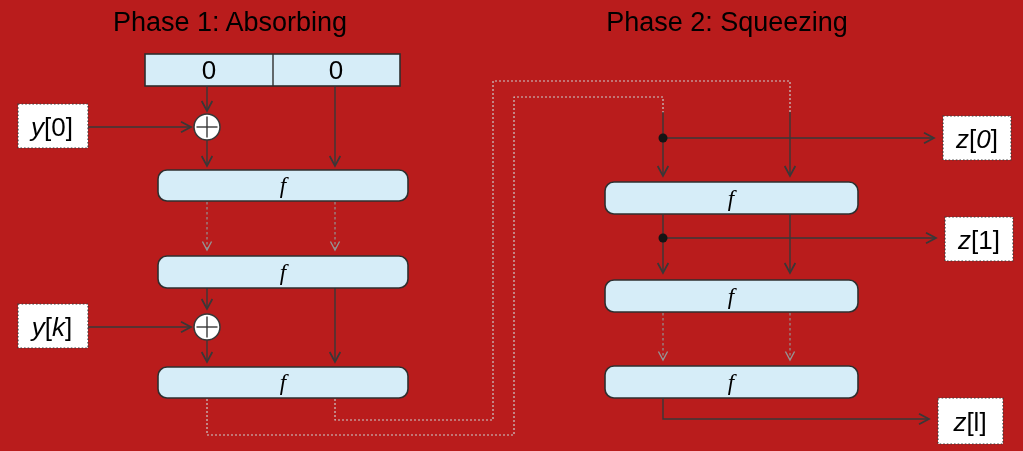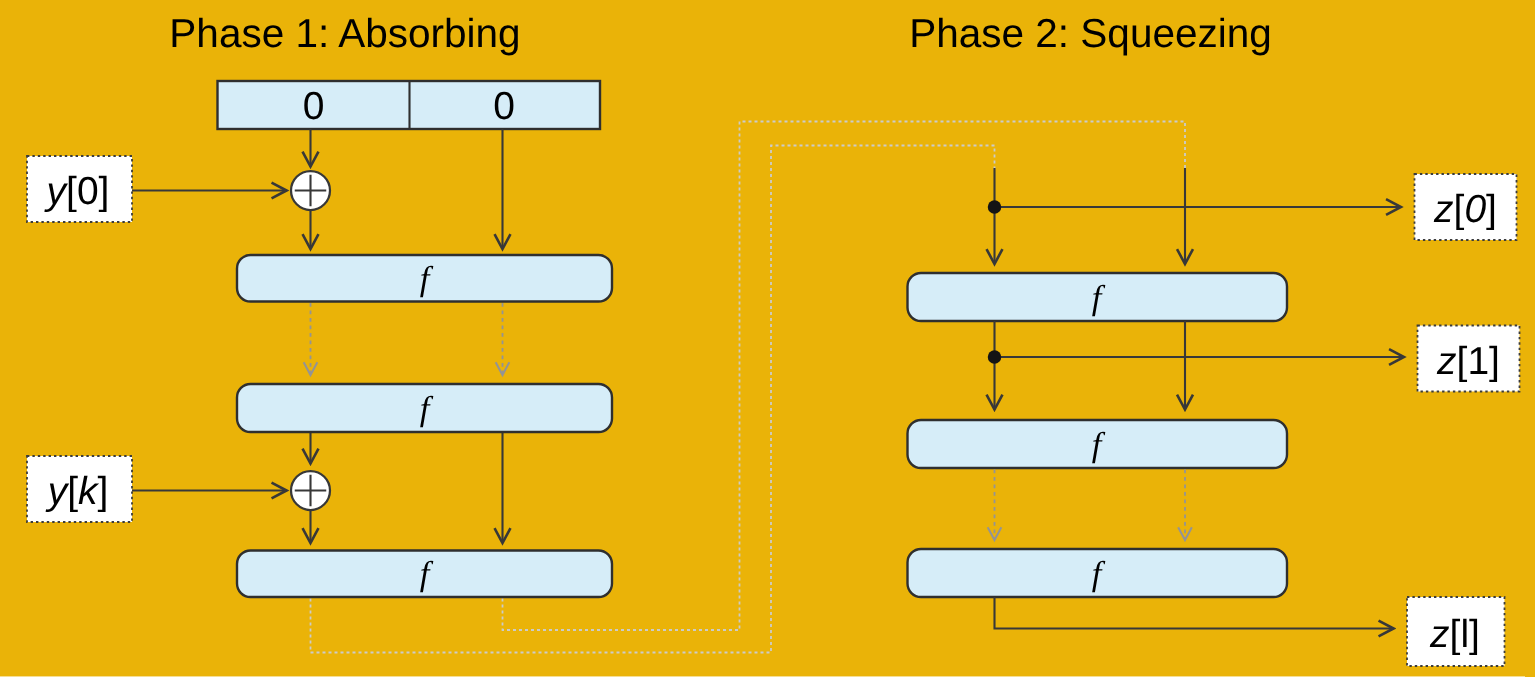--- a/index.html
+++ b/index.html
@@ -3,21 +3,21 @@
 <meta charset="utf-8">
 <style>
   :root{
     --box-fill:#d6edf8;
     --box-stroke:#2f2f2f;
     --line:#383838;
     --dashed:#949494;
     --dotted:#cbcbcb;
   }
   html,body{margin:0;padding:0;background:#ffffff;}
-  .canvas{position:relative;width:1023px;height:451px;background:#eab308;overflow:hidden;text-align:right;}
+  .canvas{position:relative;width:1023px;height:451px;background:#b91c1c;overflow:hidden;text-align:right;}
   svg{display:block;}
   .ln{stroke:var(--line);stroke-width:1.4;fill:none;}
   .lngray{stroke:var(--dashed);stroke-width:1.2;fill:none;stroke-dasharray:2.5 2.5;}
   .lnlight{stroke:var(--dotted);stroke-width:1.2;fill:none;stroke-dasharray:2 2;}
   .fbox{fill:var(--box-fill);stroke:var(--box-stroke);stroke-width:1.6;}
   .statebox{fill:var(--box-fill);stroke:var(--box-stroke);stroke-width:1.6;}
   .iobox{fill:#ffffff;stroke:#3c3c3c;stroke-width:1.2;stroke-dasharray:1.6 2;}
   .xorc{fill:#ffffff;stroke:var(--line);stroke-width:1.5;}
   .dot{fill:#141414;stroke:none;}
   text{font-family:"Liberation Sans",sans-serif;fill:#000;}

